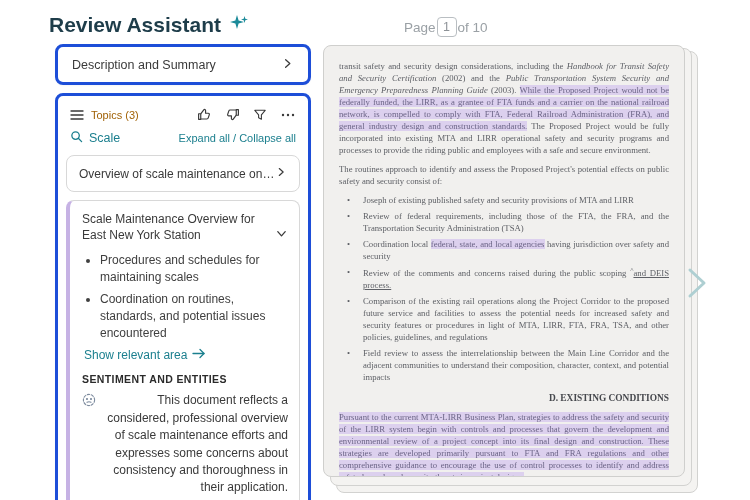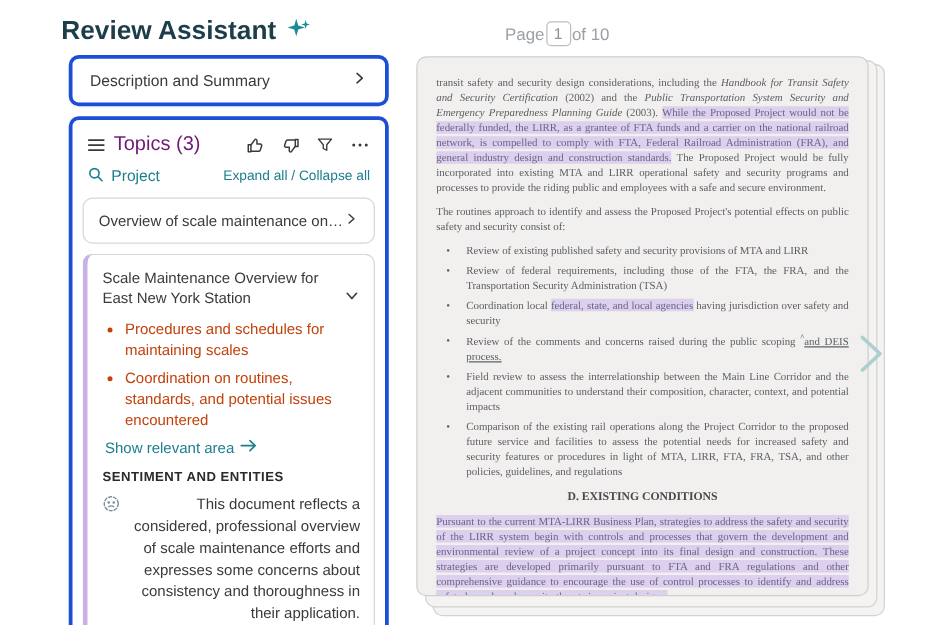--- a/index.html
+++ b/index.html
@@ -34,21 +34,21 @@
     background:#fff; border:3px solid #1d4ed8; border-radius:8px;
     box-shadow:0 1px 2px rgba(0,0,0,.04);
   }
   .desc-card {
     height:41px; display:flex; align-items:center; justify-content:space-between;
     padding:0 14px; margin-bottom:8px; cursor:pointer;
   }
   .desc-card .label { font-size:12.5px; color:#3a3a3a; }
   .topics-panel { padding:9px 8px 8px 8px; }
   .topics-header { display:flex; align-items:center; padding:2px 4px 0 4px; }
-  .topics-title { font-size:16px; color:#701a75; margin-left:7px; flex:1; }
+  .topics-title { font-size:11px; color:#a16207; margin-left:7px; flex:1; }
   .topics-icons { display:flex; align-items:center; gap:13px; color:#3e3e3e; }
   .topics-icons > span { cursor:pointer; display:inline-flex; }
   .search-row {
     display:flex; align-items:center; justify-content:space-between;
     padding:8px 4px 9px 4px;
   }
   .search-left { display:flex; align-items:center; gap:6px; color:#1b7f8e; font-size:12.5px; cursor:pointer; }
   .expand-link { color:#1b7f8e; font-size:11px; cursor:pointer; }
   .topic-card {
     border:1px solid #d8d8d8; border-radius:8px; background:#fff;
@@ -58,53 +58,53 @@
     display:flex; align-items:center; justify-content:space-between;
     padding:10px 12px; cursor:pointer;
   }
   .topic-collapsed .label {
     white-space:nowrap; overflow:hidden; text-overflow:ellipsis; max-width:200px;
   }
   .topic-expanded { border-left:4px solid #c6b2e4; padding:10px 11px 10px 12px; }
   .topic-exp-head { display:flex; justify-content:space-between; cursor:pointer;align-items:flex-end; }
   .topic-exp-head .label { line-height:1.35; max-width:200px; }
   .topic-bullets { margin:9px 0 2px 18px; }
-  .topic-bullets li { font-size:12px; line-height:1.4; margin-bottom:5px; color:#c2410c; }
+  .topic-bullets li { font-size:12px; line-height:1.4; margin-bottom:5px; color:#404040; }
   .show-relevant {
     color:#1b7f8e; font-size:12px; display:flex; align-items:center; gap:5px;
     margin:7px 0 11px 2px; cursor:pointer;
   }
   .sent-heading { font-size:10.5px; font-weight:bold; letter-spacing:.4px; color:#2b2b2b; margin-bottom:7px; }
   .sent-row { display:flex; gap:7px; }
   .sent-text { font-size:12px; line-height:1.45; color:#3a3a3a; flex:1;text-align:right; }
   .chips { display:flex; gap:6px; margin-top:9px; flex-wrap:wrap; }
   .chip {
     display:flex; align-items:center; gap:5px;
     border:1px solid #d8d8d8; border-radius:5px; padding:4px 8px;
     font-size:11.5px; color:#3a3a3a; background:#fff; cursor:pointer;
   }
   
-  .doc-wrap { position:absolute; left:333px; top:45px; width:416px; height:432px; }
+  .doc-wrap { position:absolute; left:323px; top:45px; width:416px; height:432px; }
   .doc-stack-1, .doc-stack-2 {
     position:absolute; border:1px solid #d2d2d0; border-radius:8px; background:#f4f3f1;
   }
   .doc-stack-1 { left:7px; top:3px; width:362px; height:438px; }
   .doc-stack-2 { left:13px; top:6px; width:362px; height:442px; }
   .doc-page {
     position:absolute; left:0; top:0; width:362px; height:432px;
     background:#f1f0ee; border:1px solid #cfcfcd; border-radius:8px;
     padding:14px 15px; overflow:hidden; z-index:2;
   }
   .doc-content {
     font-family:"Liberation Serif", serif;
     font-size:8.7px; line-height:1.38; color:#5e6066;
     text-align:justify;
   }
   .doc-p { margin-bottom:7px; }
-  .doc-h { font-weight:bold; font-size:9.4px; color:#46484d; margin:9px 0 6px 0; text-align:center; }
+  .doc-h { font-weight:bold; font-size:9.4px; color:#46484d; margin:9px 0 6px 0; text-align:right; }
   .doc-ul { list-style:none; margin:2px 0 7px 0; }
   .doc-ul li { padding-left:24px; position:relative; margin-bottom:4px; }
   .doc-ul li::before { content:"\2022"; position:absolute; left:8px; }
   .it { font-style:italic; }
   .un { text-decoration:underline; }
   .sup { vertical-align:super; font-size:7px; }
   .hl { background:#dcd0ee; color:#6b6486; }
   .next-chevron {
     position:absolute; left:686px; top:266px; cursor:pointer; z-index:3;
   }
@@ -184,21 +184,21 @@
     </div>
 
     <div class="search-row">
       <span class="search-left">
         <span>
           <svg width="13" height="13" viewBox="0 0 14 14" fill="none" stroke="#1b7f8e" stroke-width="1.4" stroke-linecap="round">
               <circle cx="6" cy="6" r="4"></circle>
               <line x1="9.2" y1="9.2" x2="12.5" y2="12.5"></line>
             </svg>
         </span>
-        <span>Project</span>
+        <span>Scale</span>
       </span>
       <span class="expand-link">Expand all / Collapse all</span>
     </div>
 
     <div class="topic-card topic-collapsed">
       <span class="label">Overview of scale maintenance on commuter...</span>
       <span>
         <svg width="12" height="12" viewBox="0 0 14 14">
             <polyline points="5,3 9.5,7 5,11" fill="none" stroke="#3a3a3a" stroke-width="1.4" stroke-linecap="round" stroke-linejoin="round"></polyline>
           </svg>
@@ -259,26 +259,26 @@
 </div>
 
 <div class="doc-wrap">
   <div class="doc-stack-2"></div>
   <div class="doc-stack-1"></div>
   <div class="doc-page">
     <div class="doc-content">
         <p class="doc-p"><span>transit safety and security design considerations, including the </span><span class="it">Handbook for Transit Safety and Security Certification</span><span> (2002) and the </span><span class="it">Public Transportation System Security and Emergency Preparedness Planning Guide</span><span> (2003). </span><span class="hl">While the Proposed Project would not be federally funded, the LIRR, as a grantee of FTA funds and a carrier on the national railroad network, is compelled to comply with FTA, Federal Railroad Administration (FRA), and general industry design and construction standards.</span><span> The Proposed Project would be fully incorporated into existing MTA and LIRR operational safety and security programs and processes to provide the riding public and employees with a safe and secure environment.</span></p>
         <p class="doc-p"><span>The routines approach to identify and assess the Proposed Project's potential effects on public safety and security consist of:</span></p>
         <ul class="doc-ul">
-          <li><span>Review of existing published safety and security provisions of MTA and LIRR</span></li>
+          <li><span>Joseph of existing published safety and security provisions of MTA and LIRR</span></li>
           <li><span>Review of federal requirements, including those of the FTA, the FRA, and the Transportation Security Administration (TSA)</span></li>
           <li><span>Coordination local </span><span class="hl">federal, state, and local agencies</span><span> having jurisdiction over safety and security</span></li>
           <li><span>Review of the comments and concerns raised during the public scoping </span><span class="sup">^</span><span class="un">and DEIS process.</span></li>
+          <li><span>Comparison of the existing rail operations along the Project Corridor to the proposed future service and facilities to assess the potential needs for increased safety and security features or procedures in light of MTA, LIRR, FTA, FRA, TSA, and other policies, guidelines, and regulations</span></li>
           <li><span>Field review to assess the interrelationship between the Main Line Corridor and the adjacent communities to understand their composition, character, context, and potential impacts</span></li>
-          <li><span>Comparison of the existing rail operations along the Project Corridor to the proposed future service and facilities to assess the potential needs for increased safety and security features or procedures in light of MTA, LIRR, FTA, FRA, TSA, and other policies, guidelines, and regulations</span></li>
         </ul>
         <div class="doc-h">D. EXISTING CONDITIONS</div>
         <p class="doc-p"><span class="hl">Pursuant to the current MTA-LIRR Business Plan, strategies to address the safety and security of the LIRR system begin with controls and processes that govern the development and environmental review of a project concept into its final design and construction. These strategies are developed primarily pursuant to FTA and FRA regulations and other comprehensive guidance to encourage the use of control processes to identify and address safety hazards and security threats in project designs.</span></p>
       </div>
   </div>
 </div>
 
 <span class="next-chevron">
   <svg width="22" height="34" viewBox="0 0 22 34" fill="none" stroke="#aecfd2" stroke-width="3" stroke-linecap="round" stroke-linejoin="round">
       <polyline points="4,4 18,17 4,30"></polyline>

